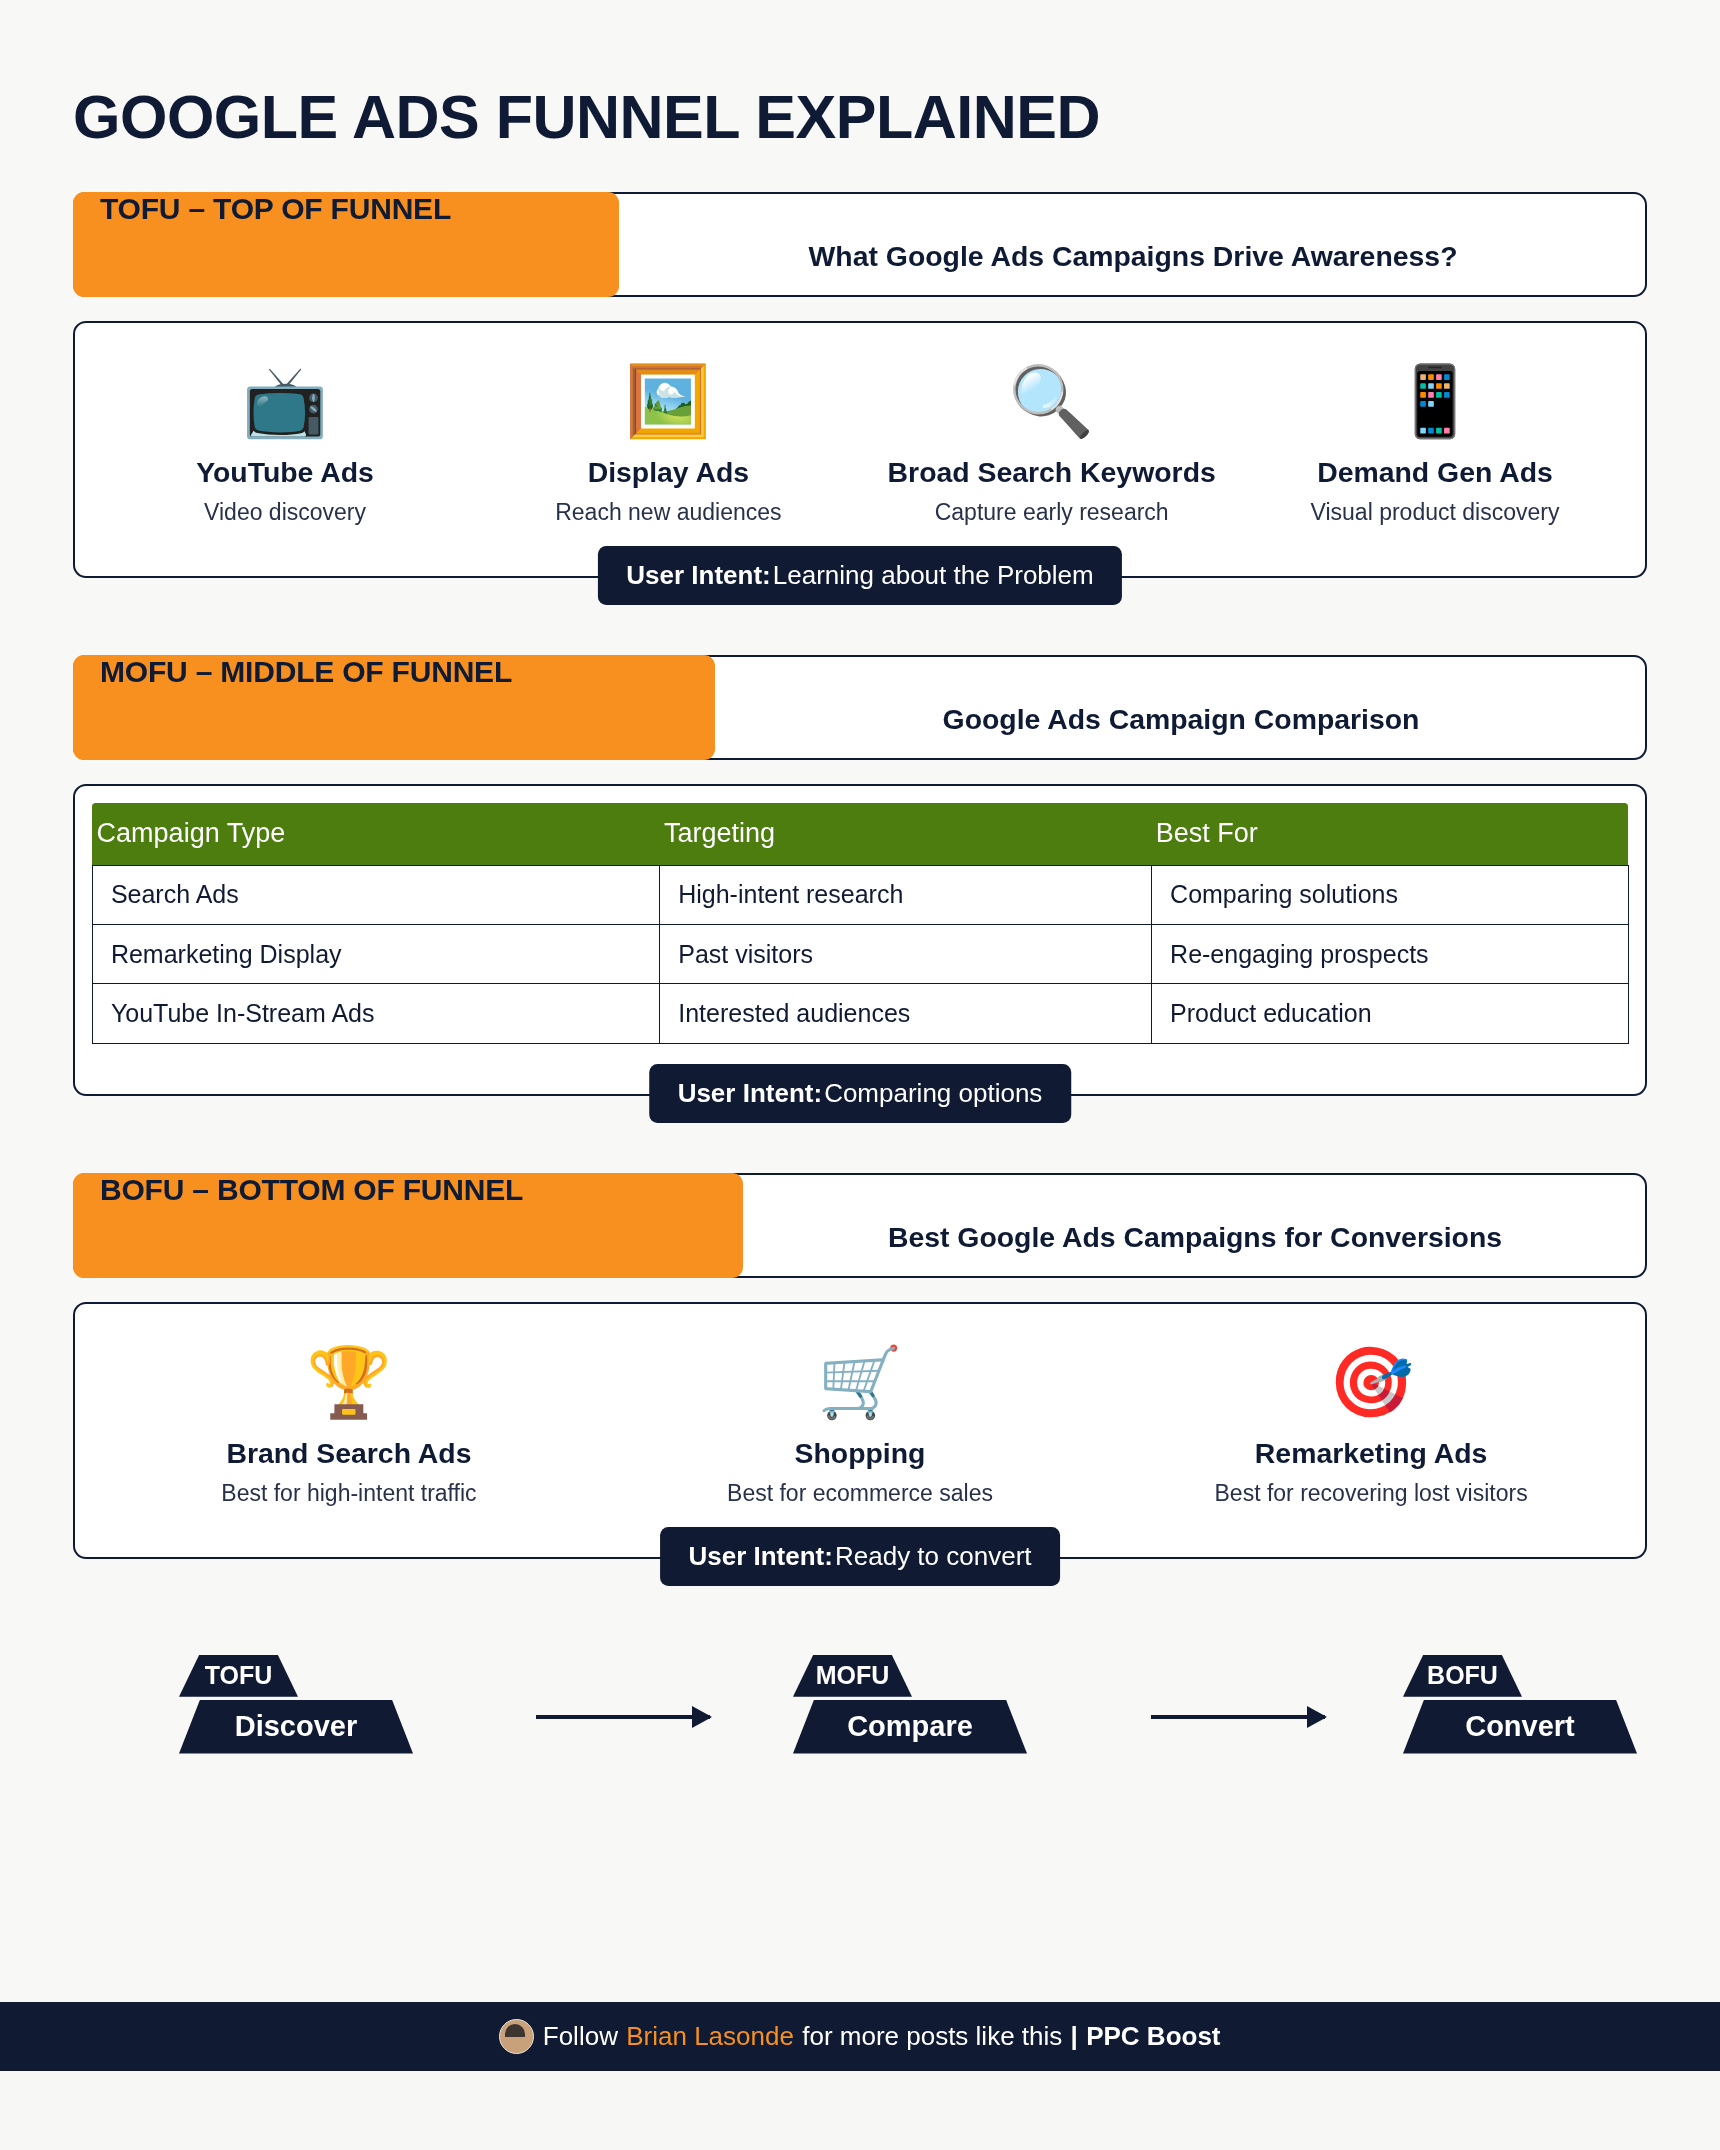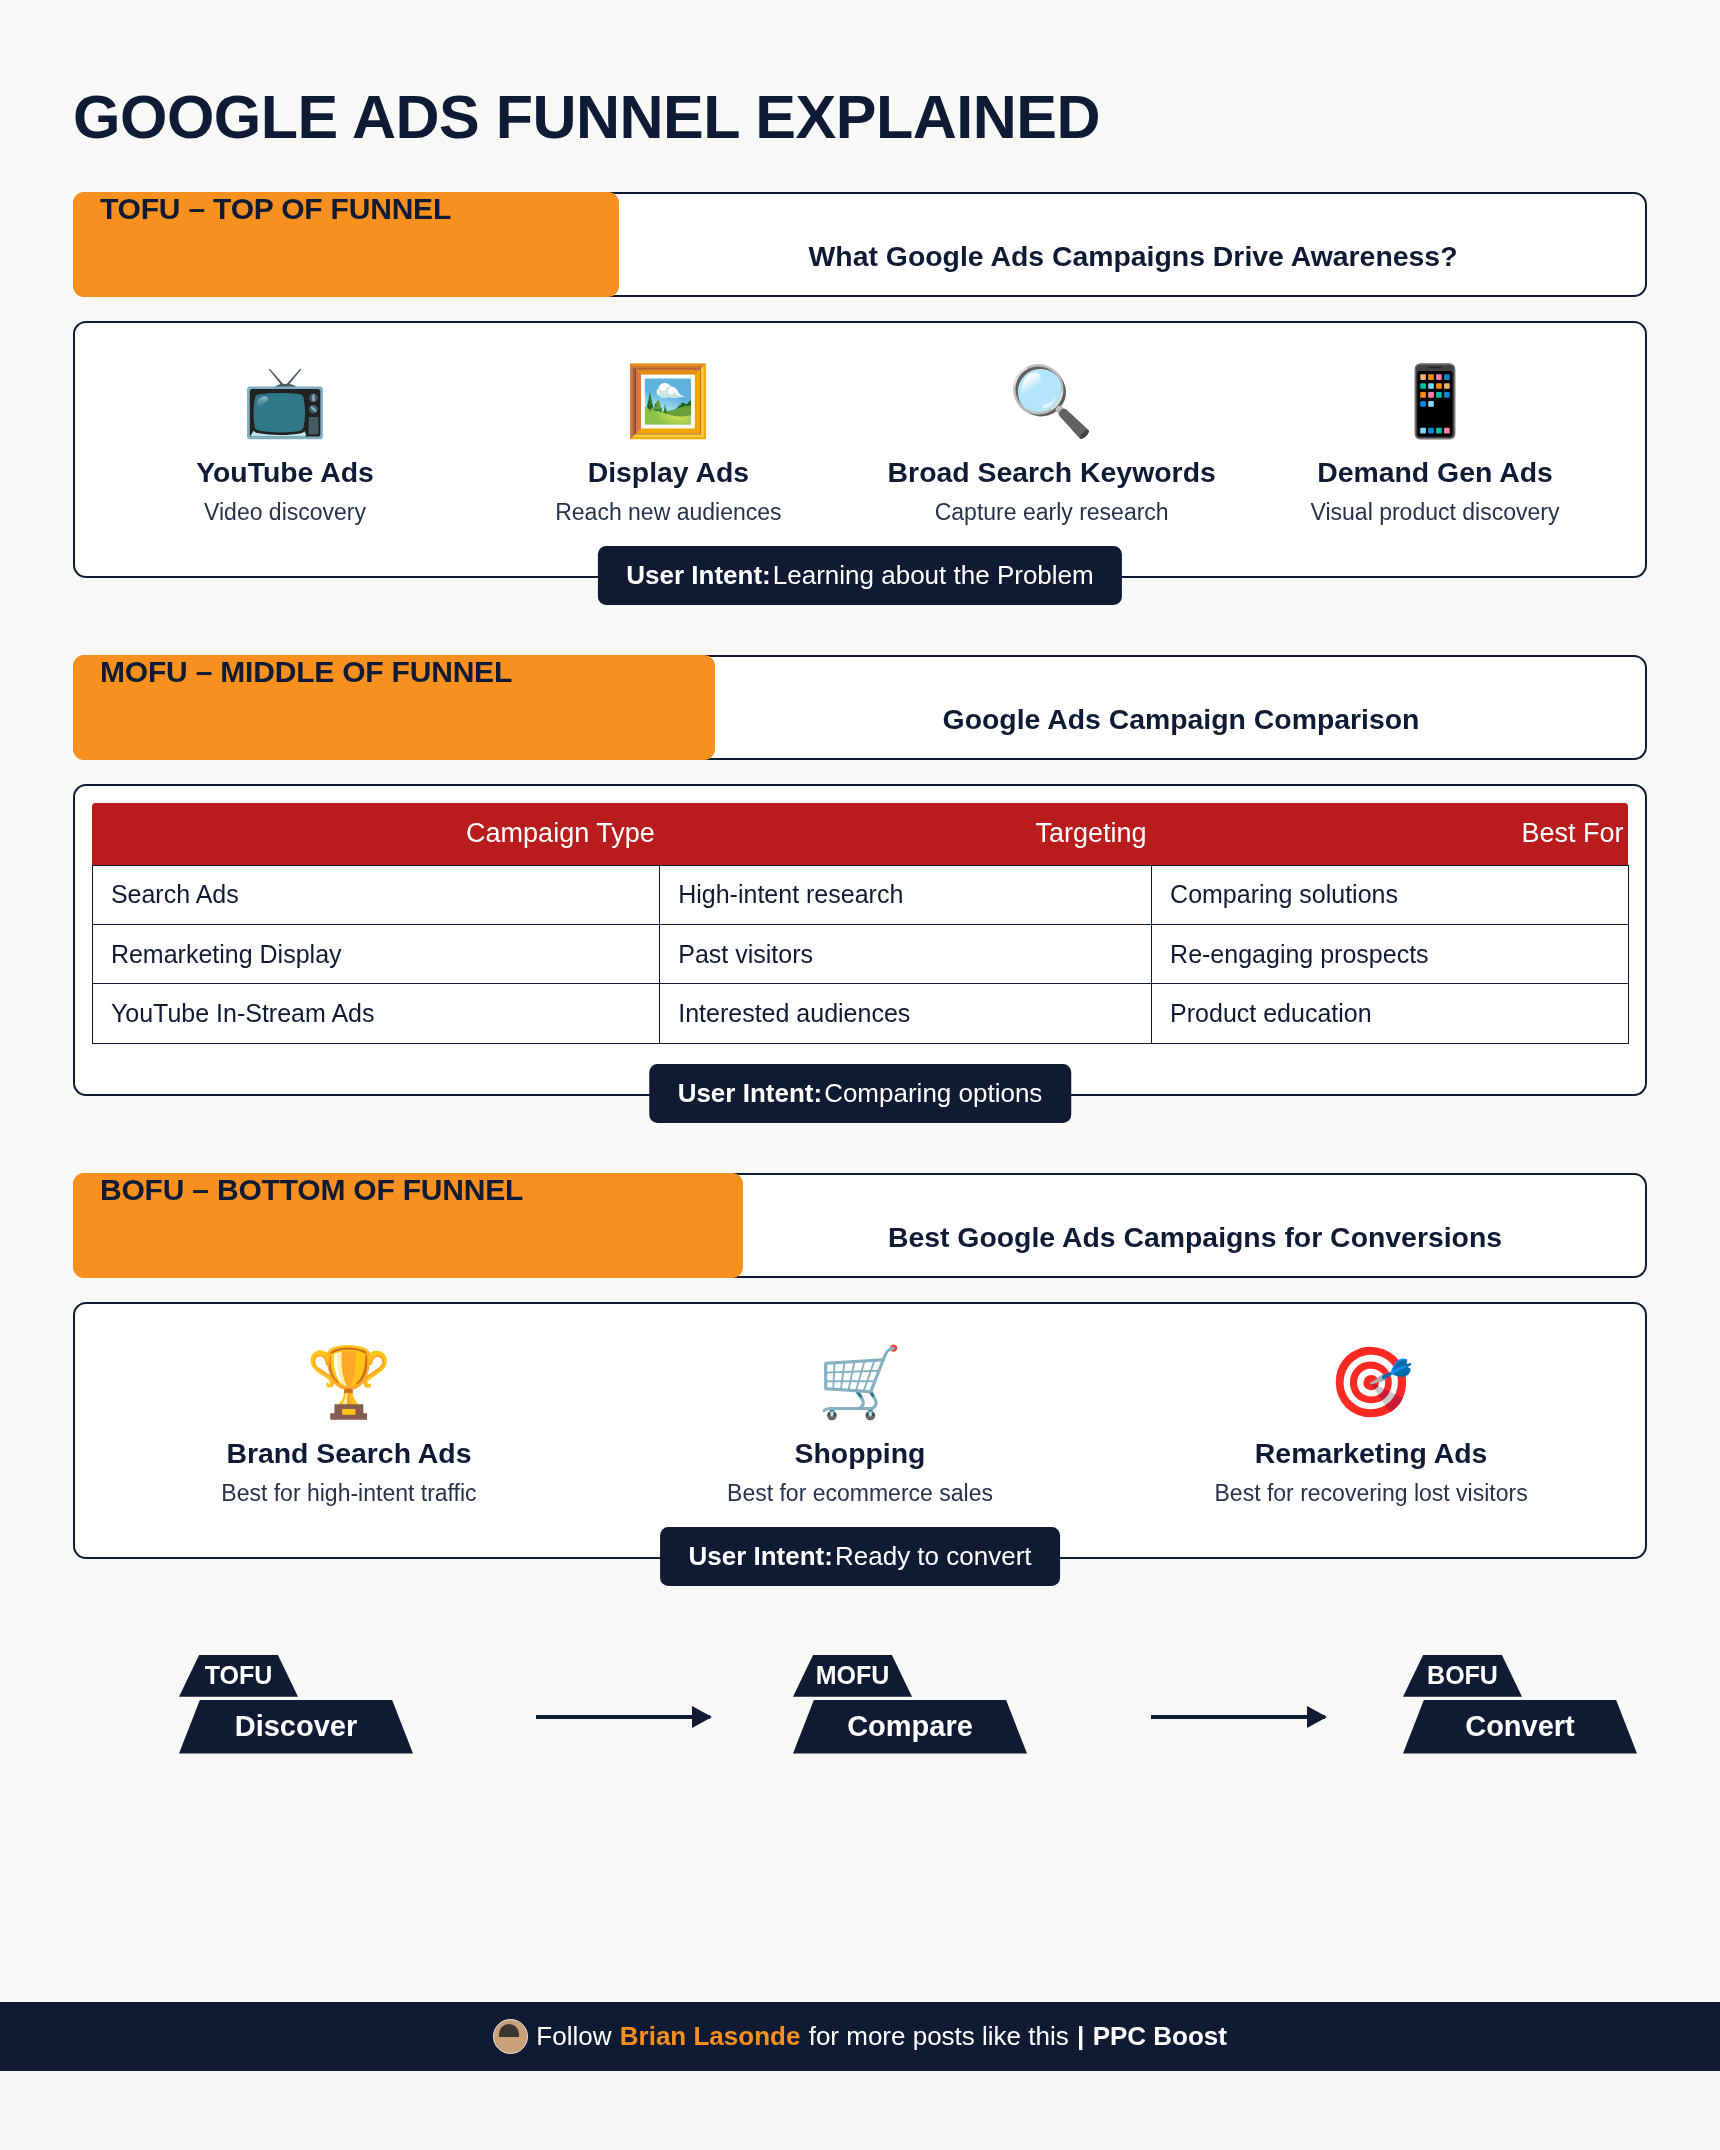--- a/index.html
+++ b/index.html
@@ -146,26 +146,26 @@
   
   .table-wrap {
     padding: 16.5px 16.5px 50px 16.5px;
   }
   table.cmp {
     width: 100%;
     border-collapse: collapse;
     table-layout: fixed;
   }
   table.cmp th {
-    background: #b91c1c;
+    background: #4d7c0f;
     color: #ffffff;
     font-size: 27px;
     font-weight: 500;
     padding: 15.6px 4.6px;
-    text-align: right;
+    text-align: left;
   }
   table.cmp th:first-child { border-top-left-radius: 3.7px; }
   table.cmp th:last-child { border-top-right-radius: 3.7px; }
   table.cmp td {
     border: 1.4px solid #101a33;
     font-size: 25px;
     font-weight: 400;
     color: #101a33;
     padding: 14.7px 18.4px;
     background: #ffffff;
@@ -249,21 +249,21 @@
     border: 1.4px solid #e8e2da;
   }
   .footer .avatar:after {
     content: "";
     position: absolute;
     width: 20px; height: 13px;
     background: #3c3530;
     border-radius: 10px 10px 0 0;
     left: 5px; top: 4.1px;
   }
-  .footer .name { color: #f7901e; font-weight: 700; }
+  .footer .name { color: #f7901e; font-weight: 400; }
   .footer .brand { color: #ffffff; font-weight: 800; }
   .footer .plain { color: #ffffff; font-weight: 500; }
 </style>
 </head>
 <body>
 
 <div class="page">
 
   <div class="title">GOOGLE ADS FUNNEL EXPLAINED</div>
 

